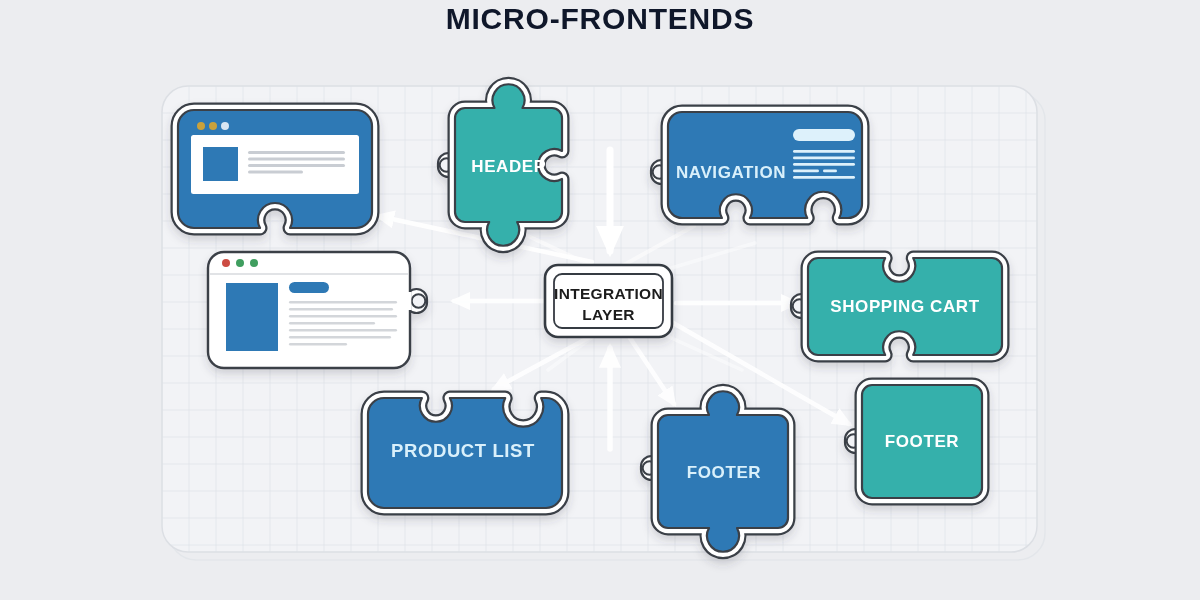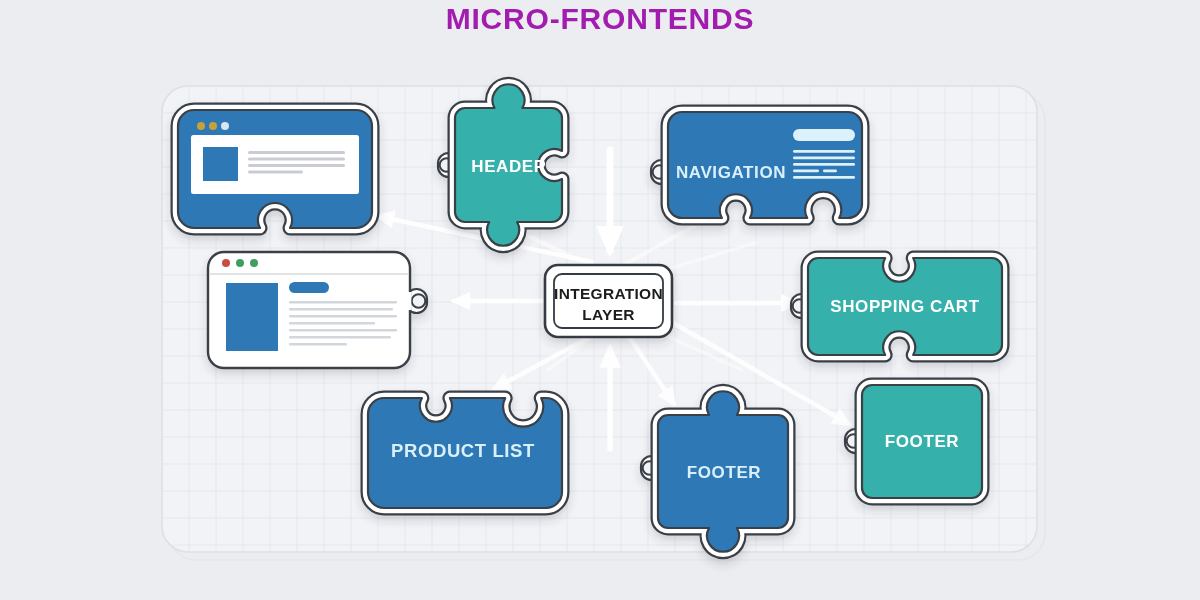--- a/index.html
+++ b/index.html
@@ -1,19 +1,19 @@
 <!DOCTYPE html>
 <html><head>
 <meta charset="utf-8">
 <style>
   html,body{margin:0;padding:0;background:#ecedf0;}
   .stage{position:relative;width:1200px;height:600px;background:#ecedf0;overflow:hidden;
          font-family:"Liberation Sans",sans-serif;}
   .page-title{position:absolute;top:2px;left:0;width:1200px;margin:0;text-align:center;
-              font-size:30px;font-weight:bold;letter-spacing:.8px;color:#a21caf;}
+              font-size:30px;font-weight:bold;letter-spacing:.8px;color:#0f172a;}
   svg text{font-family:"Liberation Sans",sans-serif;}
   .panel{fill:#f2f3f6;stroke:#dcdfe4;stroke-width:1.5;}
   .panel-ghost{fill:none;stroke:#e3e6ea;stroke-width:1.5;}
   .grid-line{stroke:#dde1e7;stroke-width:1;opacity:.65;}
   .pz-dark{fill:#ffffff;stroke:#3a3f47;stroke-width:15;stroke-linejoin:round;}
   .pz-halo{fill:none;stroke:#ffffff;stroke-width:10.5;stroke-linejoin:round;}
   .pz-core{stroke:#3a3f47;stroke-width:2.2;stroke-linejoin:round;}
   .bw2{fill:#ffffff;stroke:#3a3f47;stroke-width:2.4;stroke-linejoin:round;}
   .st-body{fill:#ffffff;stroke:#3a3f47;stroke-width:2.2;}
   .st-hole{fill:#f2f3f6;stroke:#3a3f47;stroke-width:2;}

